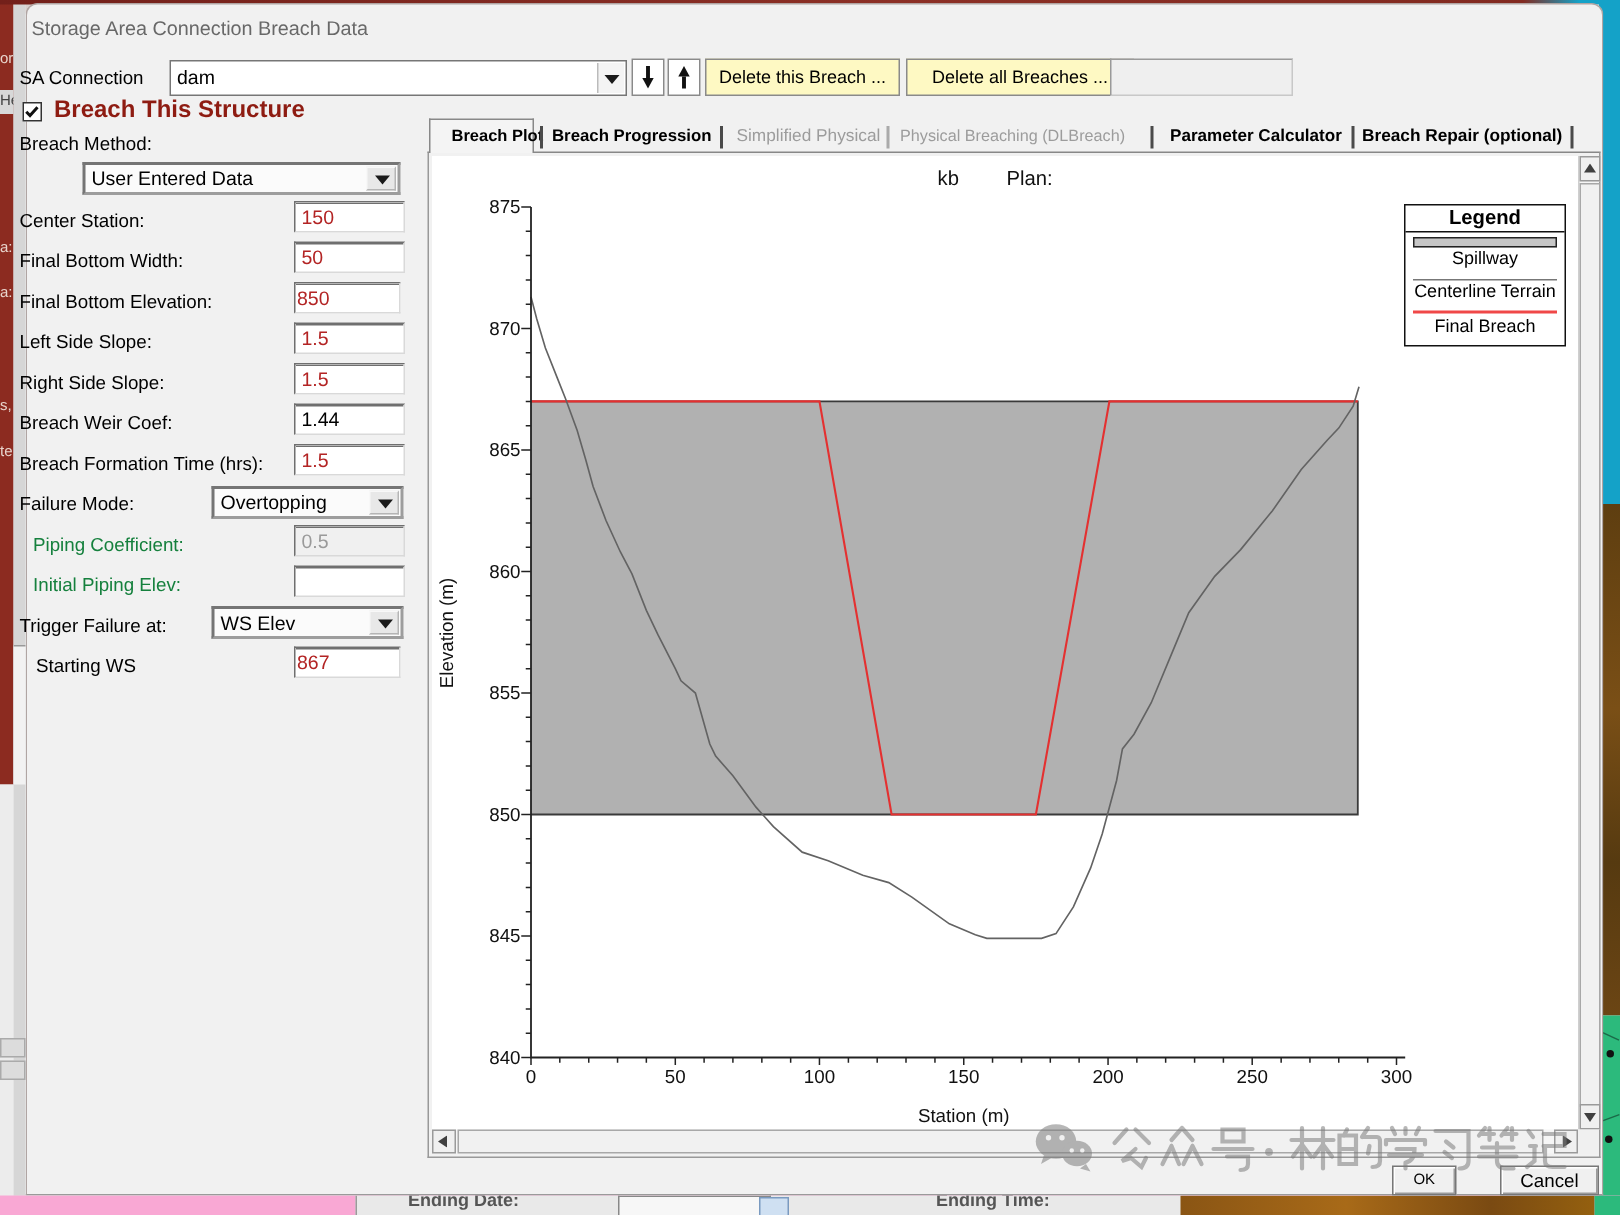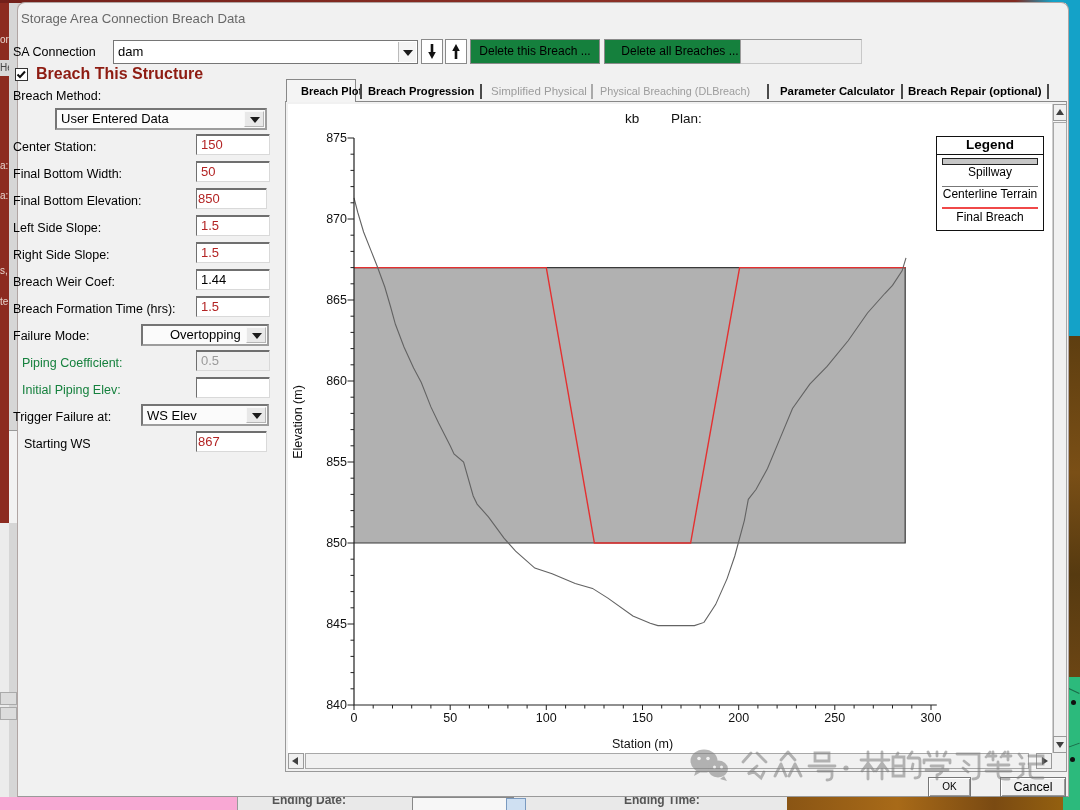--- a/index.html
+++ b/index.html
@@ -2,21 +2,21 @@
 <html><head>
 <meta charset="utf-8">
 <style>
 html,body{margin:0;padding:0;}
 body{width:1080px;height:810px;overflow:hidden;position:relative;background:#f0f0f0;font-family:"Liberation Sans",sans-serif;}
 .abs{position:absolute;}
 .lbl{position:absolute;font-size:12.5px;color:#000;white-space:nowrap;}
 .glbl{position:absolute;font-size:12.5px;color:#15803d;white-space:nowrap;}
 .inp{position:absolute;background:#fff;border:1px solid #6f6f6f;border-bottom-color:#d9d9d9;border-right-color:#d9d9d9;box-shadow:inset 0 1px 0 #6f6f6f;font-size:13px;line-height:19px;padding-left:4px;}
 .red{color:#b32424;}
-.btn{position:absolute;background:#15803d;border:1px solid #8a8a8a;font-size:12px;text-align:center;color:#000;}
+.btn{position:absolute;background:#fef9c3;border:1px solid #8a8a8a;font-size:12px;text-align:center;color:#000;}
 .tabtxt{position:absolute;font-size:12px;color:#000;white-space:nowrap;top:85px;}
 .tabgray{color:#9c9c9c;}
 .tsep{position:absolute;top:84px;width:2px;height:15px;background:#4a4a4a;}
 .combo3d{position:absolute;background:#fbfbfb;border-top:2px solid #757575;border-left:2px solid #757575;border-bottom:2px solid #9d9d9d;border-right:2px solid #9d9d9d;}
 .cbtn{position:absolute;right:1px;top:1px;bottom:1px;width:18px;background:#e8e8e8;border:1px solid #b5b5b5;border-top-color:#f8f8f8;border-left-color:#f8f8f8;}
 .tri-d{position:absolute;width:0;height:0;border-left:5px solid transparent;border-right:5px solid transparent;border-top:6px solid #1a1a1a;}
 </style>
 </head>
 <body>
 
@@ -99,21 +99,21 @@
 <div class="lbl" style="left:13px;top:221px;">Left Side Slope:</div>
 <div class="inp red" style="left:196px;top:215px;width:68px;height:19px;">1.5</div>
 <div class="lbl" style="left:13px;top:248px;">Right Side Slope:</div>
 <div class="inp red" style="left:196px;top:242px;width:68px;height:19px;">1.5</div>
 <div class="lbl" style="left:13px;top:275px;">Breach Weir Coef:</div>
 <div class="inp" style="left:196px;top:269px;width:68px;height:19px;">1.44</div>
 <div class="lbl" style="left:13px;top:302px;">Breach Formation Time (hrs):</div>
 <div class="inp red" style="left:196px;top:296px;width:68px;height:19px;">1.5</div>
 <div class="lbl" style="left:13px;top:329px;">Failure Mode:</div>
 <div class="combo3d" style="left:141px;top:324px;width:128px;height:22px;box-sizing:border-box;">
-  <div class="abs" style="left:4px;top:1px;font-size:13px;margin-left:23px;">Overtopping</div>
+  <div class="abs" style="left:4px;top:1px;font-size:13px;">Overtopping</div>
   <div class="cbtn"></div>
   <div class="tri-d" style="right:5px;top:7px;"></div>
 </div>
 <div class="glbl" style="left:22px;top:356px;">Piping Coefficient:</div>
 <div class="inp" style="left:196px;top:350px;width:68px;height:19px;background:#f0f0f0;color:#9a9a9a;">0.5</div>
 <div class="glbl" style="left:22px;top:383px;">Initial Piping Elev:</div>
 <div class="inp" style="left:196px;top:377px;width:68px;height:19px;"></div>
 <div class="lbl" style="left:13px;top:410px;">Trigger Failure at:</div>
 <div class="combo3d" style="left:141px;top:404px;width:128px;height:22px;box-sizing:border-box;">
   <div class="abs" style="left:4px;top:2px;font-size:13px;">WS Elev</div>

